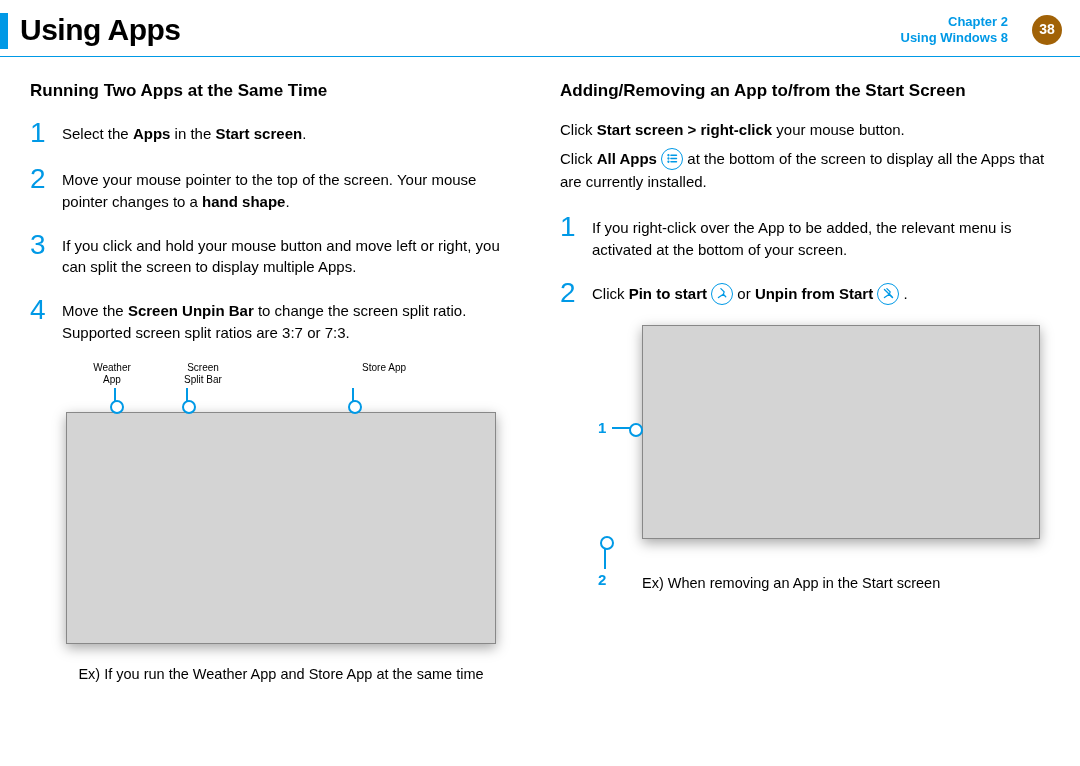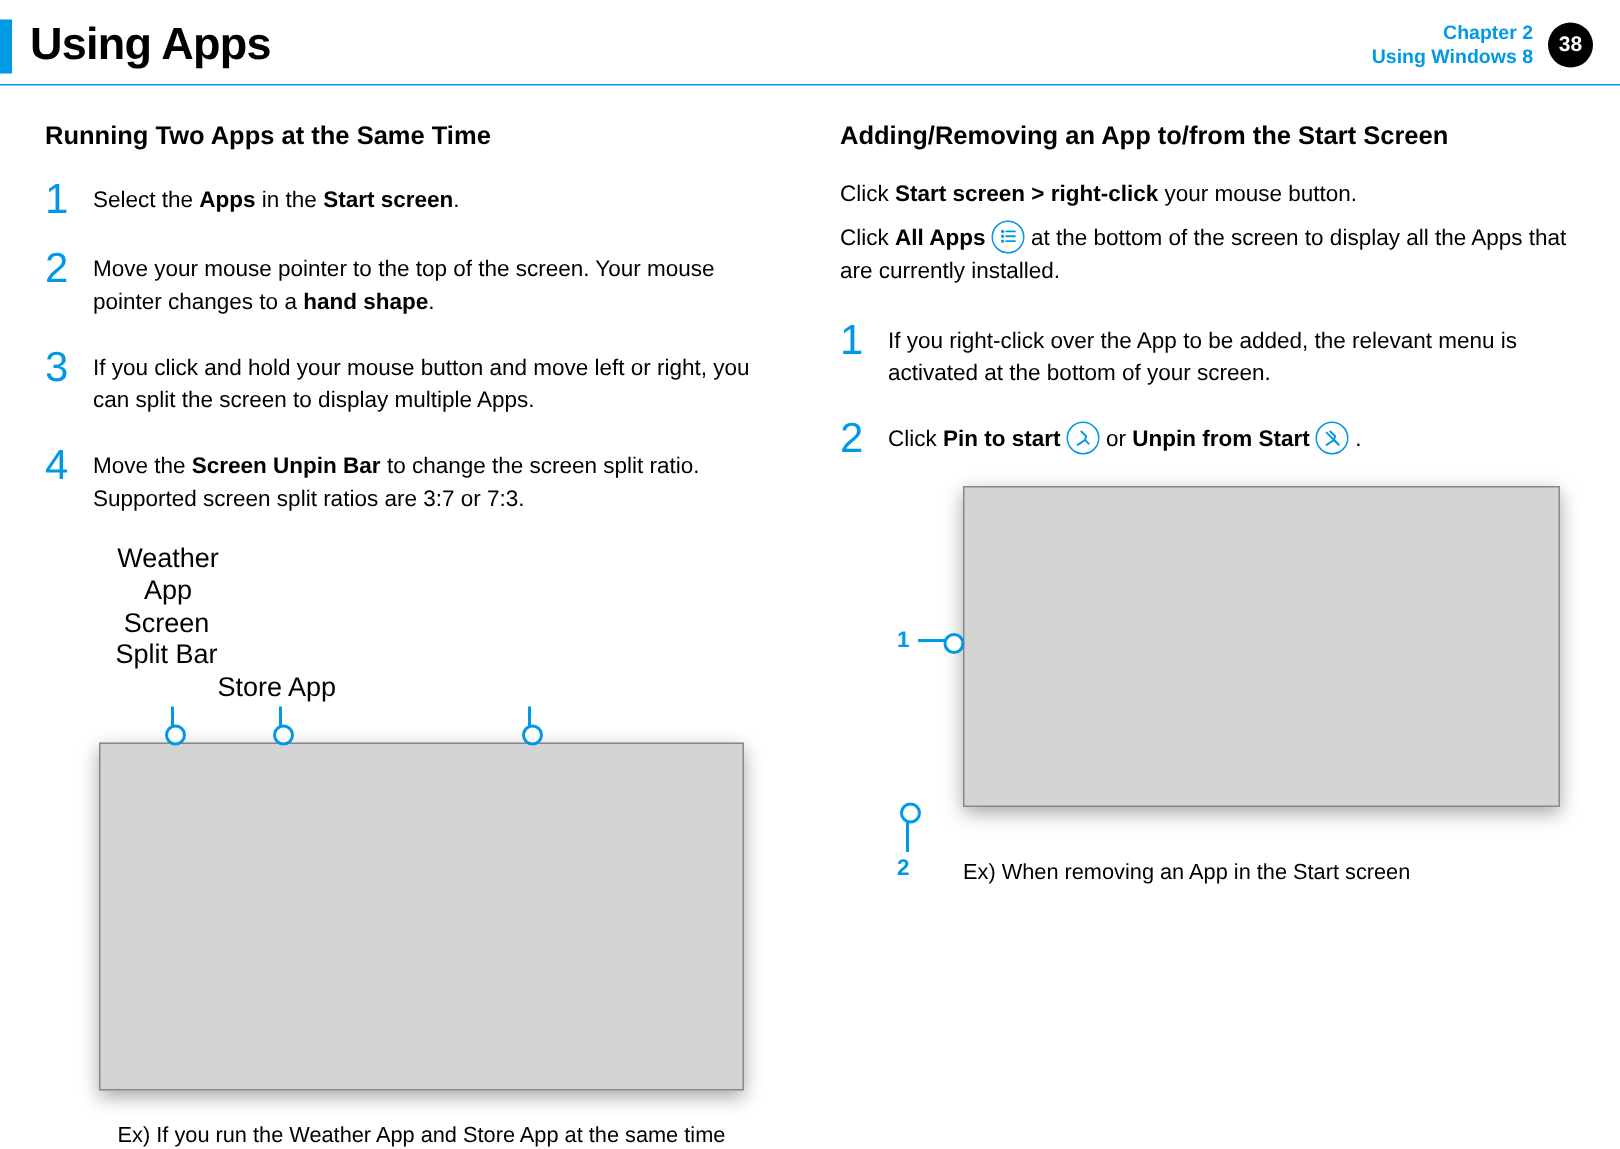--- a/index.html
+++ b/index.html
@@ -28,31 +28,31 @@
   }
   .page-title {
     font-size: 30px;
     font-weight: 700;
     letter-spacing: -0.5px;
   }
   .header-right {
     margin-left: auto;
     display: flex;
     align-items: center;
-    gap: 10px;
+    gap: 24px;
     color: #0099e6;
     font-weight: 700;
     font-size: 13px;
     line-height: 1.25;
     text-align: right;
   }
   .page-badge {
     width: 30px; height: 30px;
     border-radius: 50%;
-    background: #000000;
+    background: #a16207;
     color: #fff;
     display: inline-flex;
     align-items: center; justify-content: center;
     font-weight: 700;
     font-size: 14px;
   }
   .rule {
     border: none;
     border-top: 1px solid #0099e6;
     margin: 0 0 0 0;
@@ -93,25 +93,24 @@
 
   
   .figure-a {
     position: relative;
     margin-top: 6px;
     margin-left: 36px;
     width: 440px;
   }
   .figure-a .labels {
     display: flex;
-    font-size: 18px;
+    font-size: 10px;
     line-height: 1.2;
     text-align: center;
     margin-bottom: 2px;
-    flex-direction: column;
   }
   .figure-a .lbl { position: relative; }
   .figure-a .lbl span { display: inline-block; }
   .lbl-weather { width: 92px; }
   .lbl-split   { width: 90px; }
   .lbl-store   { width: 158px; text-align: right; }
   .pointer-row { position: relative; height: 24px; }
   .pointer {
     position: absolute;
     width: 2px;

